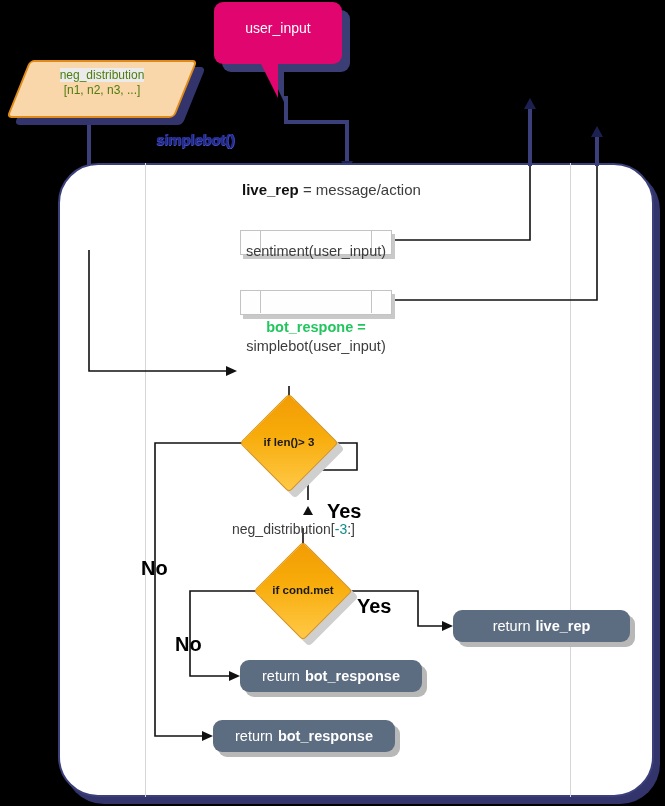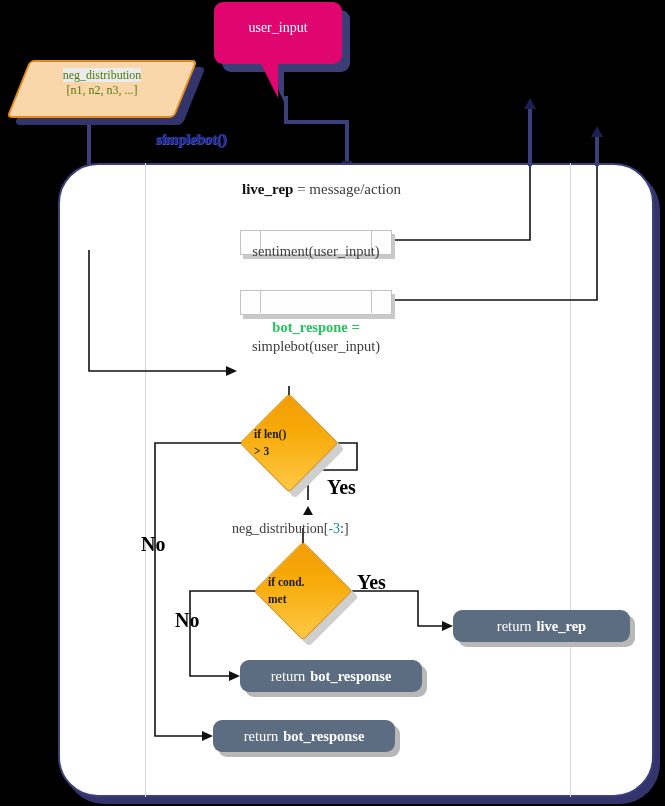--- a/index.html
+++ b/index.html
@@ -8,21 +8,21 @@
     font-family:"Liberation Sans","DejaVu Sans",sans-serif;
     -webkit-font-smoothing:antialiased;
   }
   #stage{
     position:relative;
     width:665px;
     height:806px;
     background:#000000;
     overflow:hidden;
   }
-  .abs{position:absolute;font-family:Liberation Serif, serif;}
+  .abs{position:absolute;}
 
   
   #wires-back,#wires-front{
     position:absolute; left:0; top:0; width:665px; height:806px;
     pointer-events:none;
   }
   #wires-back{z-index:2;}
   #wires-front{z-index:6;}
 
   
@@ -118,26 +118,26 @@
     border-radius:4px;
   }
   .dia .dsh{left:6px; top:6px; background:#cfcfcf;}
   .dia .dmain{
     left:0; top:0;
     background:linear-gradient(135deg,#f29c05 0%,#f7ab09 40%,#ffc947 100%);
     border:1px solid #e09105; box-sizing:border-box;
   }
   .dia .dtxt{
     position:absolute; left:0; top:0; width:70px; height:70px;
-    display:flex; flex-direction:column; align-items:flex-start; justify-content:center;
+    display:flex; flex-direction:row; align-items:center; justify-content:center;
     font-size:11.5px; font-weight:bold; color:#1a1a1a; line-height:1.5;
   }
 
   
-  .branch{z-index:8; font-size:20px; font-weight:bold; color:#000;}
+  .branch{z-index:8; font-size:20px; font-weight:bold; color:#000;margin-top:24px;}
 
   
   .ret{z-index:7; height:25px;}
   .ret .rsh{
     position:absolute; left:5px; top:5px; height:32px; width:100%;
     background:#b8b8b8; border-radius:9px;
   }
   .ret .rbx{
     position:absolute; left:0; top:0; height:32px; width:100%;
     background:#5d6d81; border-radius:9px;

